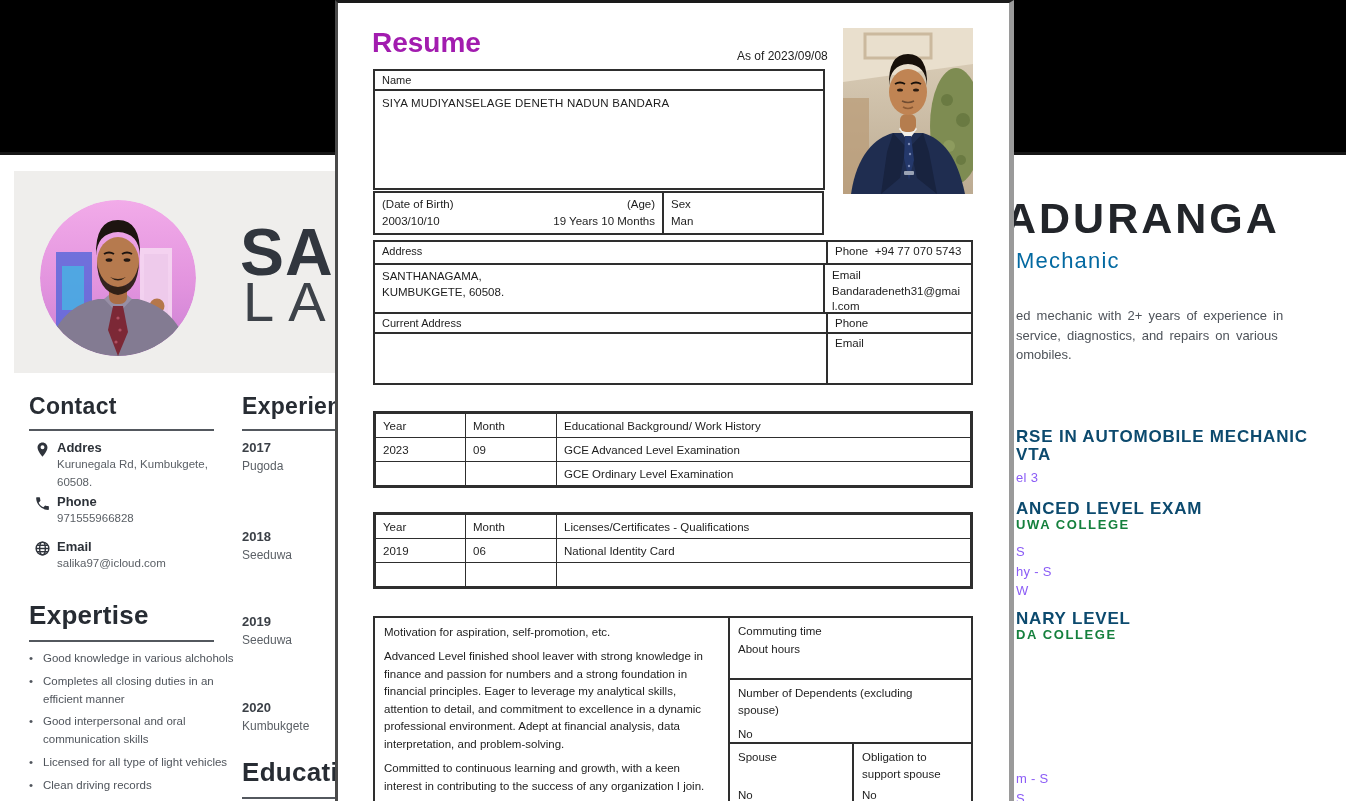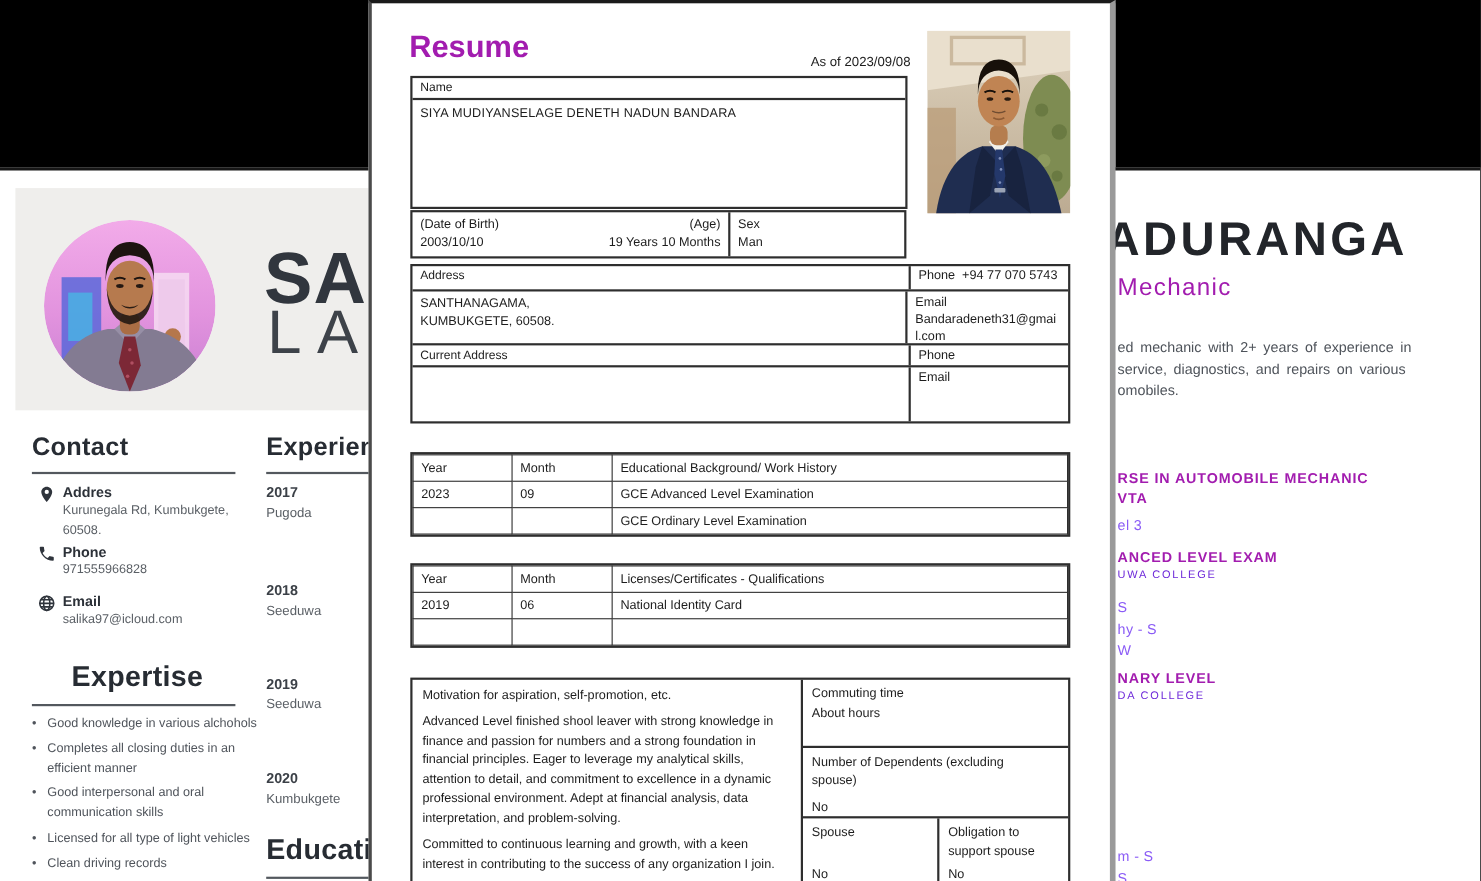--- a/index.html
+++ b/index.html
@@ -58,25 +58,25 @@
   .c-mrb{height:64px;border-bottom:2px solid #2e2e2e;box-sizing:border-box;padding:5px 8px;line-height:1.45;}
   .c-mrc{flex:1;display:flex;}
   .c-mc1{width:124px;border-right:2px solid #2e2e2e;box-sizing:border-box;padding:5px 8px;line-height:1.45;}
   .c-mc2{flex:1;padding:5px 8px;line-height:1.45;}
   .c-no{margin-top:18px;}
   .c-email{word-break:break-all;line-height:15.5px;}
   
   .doc-right{left:1014px;top:152px;width:332px;height:649px;border-top:3px solid #161616;}
   .r-title{position:absolute;left:-9px;top:40px;font-size:43px;line-height:46px;font-weight:600;
            color:#22252a;letter-spacing:3px;white-space:nowrap;}
-  .r-sub{position:absolute;left:2px;top:93px;font-size:22px;color:#a21caf;letter-spacing:1.2px;}
+  .r-sub{position:absolute;left:2px;top:93px;font-size:22px;color:#0369a1;letter-spacing:1.2px;}
   .r-summary{position:absolute;left:2px;top:151px;width:280px;font-size:13px;line-height:19.5px;
              color:#4e535a;word-spacing:2.5px;white-space:nowrap;}
-  .r-head{position:absolute;left:2px;font-size:13px;font-weight:700;color:#a21caf;letter-spacing:.8px;white-space:nowrap;}
-  .r-subhead{position:absolute;left:2px;font-size:10px;font-weight:400;color:#6d28d9;letter-spacing:1.6px;white-space:nowrap;}
+  .r-head{position:absolute;left:2px;font-size:17px;font-weight:700;color:#0c4a6e;letter-spacing:.8px;white-space:nowrap;}
+  .r-subhead{position:absolute;left:2px;font-size:13px;font-weight:700;color:#15803d;letter-spacing:1.6px;white-space:nowrap;}
   .r-lines{position:absolute;left:2px;font-size:13px;color:#8b5cf6;line-height:19.7px;letter-spacing:.3px;white-space:nowrap;}
 </style>
 </head>
 <body>
 
 <div id="stage">
 
   <div class="doc doc-left">
     <div class="l-panel"></div>
 
@@ -151,21 +151,21 @@
         <line x1="3" y1="12" x2="21" y2="12" stroke="#2f343c" stroke-width="2"></line>
         <line x1="4.2" y1="7.5" x2="19.8" y2="7.5" stroke="#2f343c" stroke-width="2"></line>
         <line x1="4.2" y1="16.5" x2="19.8" y2="16.5" stroke="#2f343c" stroke-width="2"></line>
       </svg>
       <div class="itxt">
         <div class="l-label">Email</div>
         <div class="l-line">salika97@icloud.com</div>
       </div>
     </div>
 
-    <div class="l-h" style="left:29px;top:445px;font-size:26px;margin-left:36px;">Expertise</div>
+    <div class="l-h" style="left:29px;top:445px;font-size:26px;">Expertise</div>
     <div class="l-rule" style="left:29px;top:485px;width:185px;"></div>
 
     <div class="l-bullets">
       <div class="l-bul">
           <span class="dot">•</span>
           <span>Good knowledge in various alchohols</span>
         </div>
       <div class="l-bul">
           <span class="dot">•</span>
           <span>Completes all closing duties in an efficient manner</span>

